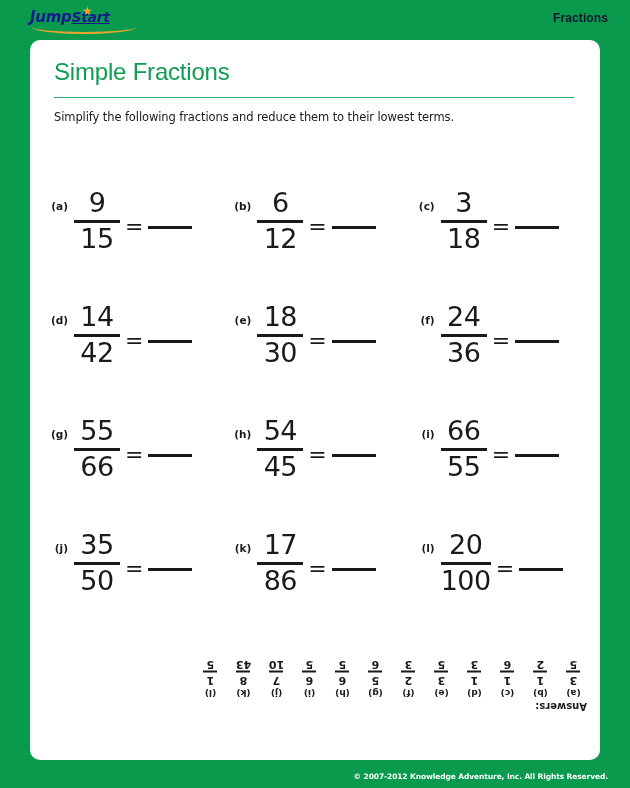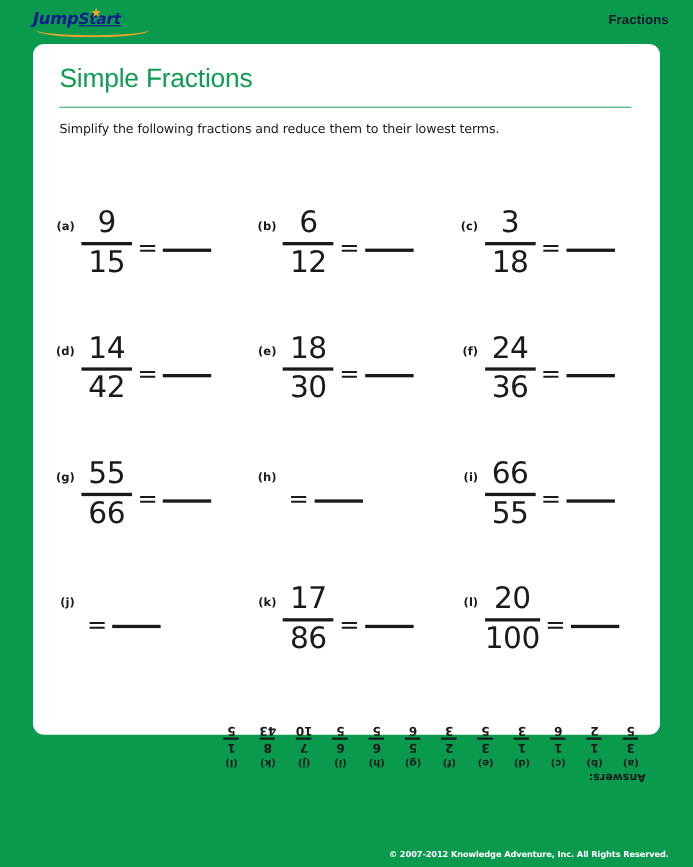--- a/index.html
+++ b/index.html
@@ -51,21 +51,21 @@
     color: #0f172a;
     font-size: 12px;
     font-weight: bold;
     letter-spacing: 0.1px;
   }
 
   
   .card {
     position: absolute;
     left: 30px; top: 40px;
-    width: 570px; height: 628px;
+    width: 570px; height: 720px;
     background: #ffffff;
     border-radius: 10px;
   }
 
   .title {
     position: absolute; left: 24px; top: 18px;
     color: #0f9d52;
     font-size: 24px;
     font-weight: normal;
     letter-spacing: -0.2px;
@@ -307,37 +307,47 @@
             <span class="frac">
               <span class="num">55</span>
               <span class="bar"></span>
               <span class="den">66</span>
             </span>
             <span class="eq">=</span>
             <span class="blank"></span>
           </div>
           <div class="prob">
             <span class="plabel">(h)</span>
+            <span class="frac">
+              <span class="num">54</span>
+              <span class="bar"></span>
+              <span class="den">45</span>
+            </span>
             <span class="eq">=</span>
             <span class="blank"></span>
           </div>
           <div class="prob">
             <span class="plabel">(i)</span>
             <span class="frac">
               <span class="num">66</span>
               <span class="bar"></span>
               <span class="den">55</span>
             </span>
             <span class="eq">=</span>
             <span class="blank"></span>
           </div>
         </div>
         <div class="prow">
           <div class="prob">
             <span class="plabel">(j)</span>
+            <span class="frac">
+              <span class="num">35</span>
+              <span class="bar"></span>
+              <span class="den">50</span>
+            </span>
             <span class="eq">=</span>
             <span class="blank"></span>
           </div>
           <div class="prob">
             <span class="plabel">(k)</span>
             <span class="frac">
               <span class="num">17</span>
               <span class="bar"></span>
               <span class="den">86</span>
             </span>

